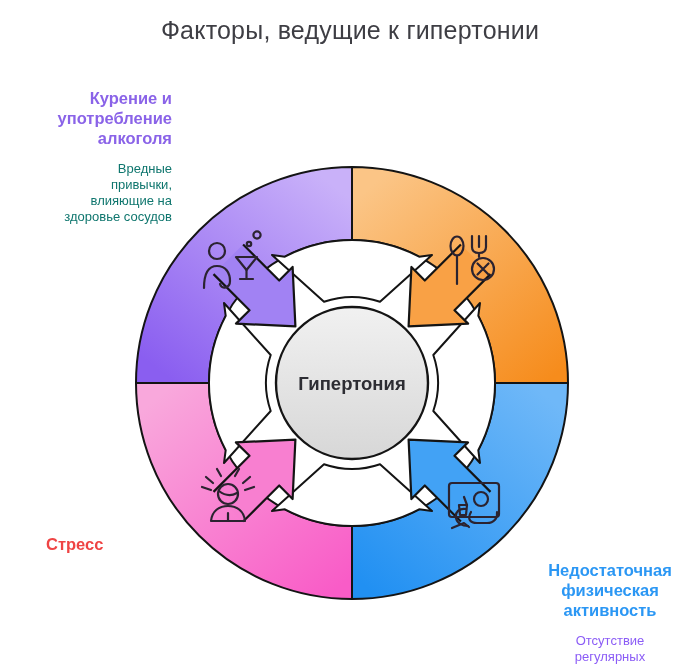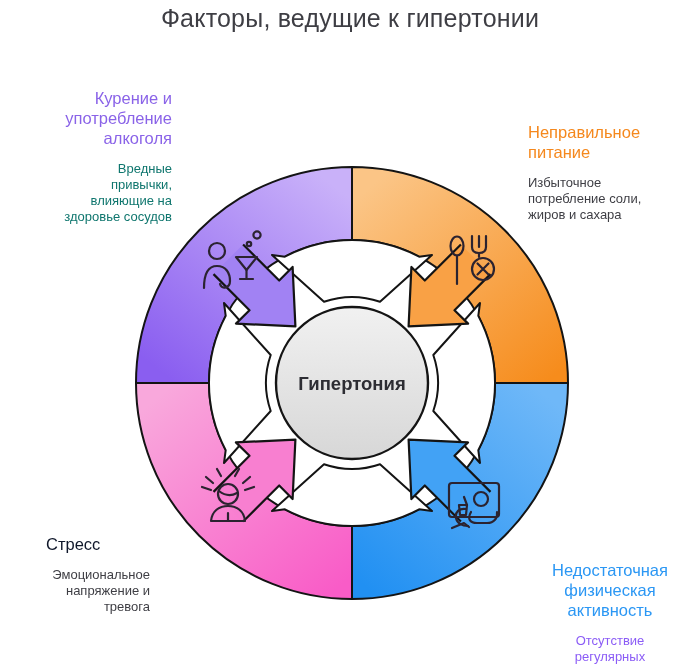--- a/index.html
+++ b/index.html
@@ -1,21 +1,21 @@
 <!DOCTYPE html>
 <html><head>
 <meta charset="utf-8">
 <style>
   html,body{margin:0;padding:0;background:#fff;}
   #page{position:relative;width:700px;height:667px;background:#fff;overflow:hidden;
         font-family:"Liberation Sans","DejaVu Sans",sans-serif;}
-  #title{position:absolute;top:4px;left:0;width:100%;text-align:center;
+  #title{position:absolute;top:16px;left:0;width:100%;text-align:center;
          font-size:25px;font-weight:500;letter-spacing:.2px;}
   .factor-block{position:absolute;}
-  .factor-heading{font-size:16.5px;font-weight:400;line-height:1.22;white-space:pre-line;}
+  .factor-heading{font-size:16.5px;font-weight:700;line-height:1.22;white-space:pre-line;}
   .factor-desc{font-size:13px;line-height:1.21;margin-top:13px;white-space:pre-line;}
   #block-smoking{left:30px;top:88px;width:142px;text-align:right;}
   #block-nutrition{left:528px;top:122px;width:158px;text-align:left;}
   #block-stress{left:30px;top:534px;width:120px;}
   #block-stress .factor-heading{text-align:left;margin-left:16px;}
   #block-stress .factor-desc{text-align:right;}
   #block-inactivity{left:530px;top:560px;width:160px;text-align:center;}
   svg text{font-family:"Liberation Sans","DejaVu Sans",sans-serif;}
 </style>
 </head>
@@ -118,33 +118,23 @@
   <div class="factor-block" id="block-smoking">
     <div class="factor-heading" style="color: rgb(138, 99, 232);">Курение и
 употребление
 алкоголя</div>
     <div class="factor-desc" style="color: #0f766e;">Вредные
 привычки,
 влияющие на
 здоровье сосудов</div>
   </div>
 
-  <div class="factor-block" id="block-nutrition">
-    <div class="factor-heading" style="color: rgb(245, 136, 29);">Неправильное
-питание</div>
-    <div class="factor-desc" style="color: rgb(62, 62, 68);">Избыточное
-потребление соли,
-жиров и сахара</div>
-  </div>
 
   <div class="factor-block" id="block-stress">
-    <div class="factor-heading" style="color: #0f172a;">Стресс</div>
-    <div class="factor-desc" style="color: rgb(62, 62, 68);">Эмоциональное
-напряжение и
-тревога</div>
+    <div class="factor-heading" style="color: #ef4444;">Стресс</div>
   </div>
 
   <div class="factor-block" id="block-inactivity">
     <div class="factor-heading" style="color: rgb(43, 151, 244);">Недостаточная
 физическая
 активность</div>
     <div class="factor-desc" style="color: #8b5cf6;">Отсутствие
 регулярных
 упражнений</div>
   </div>

